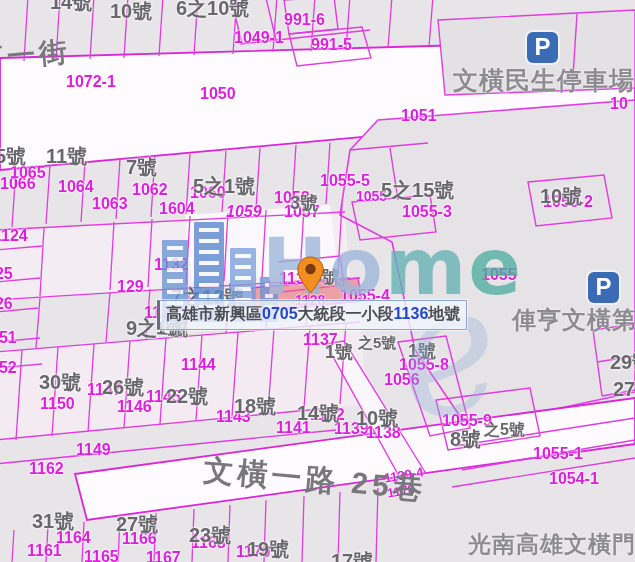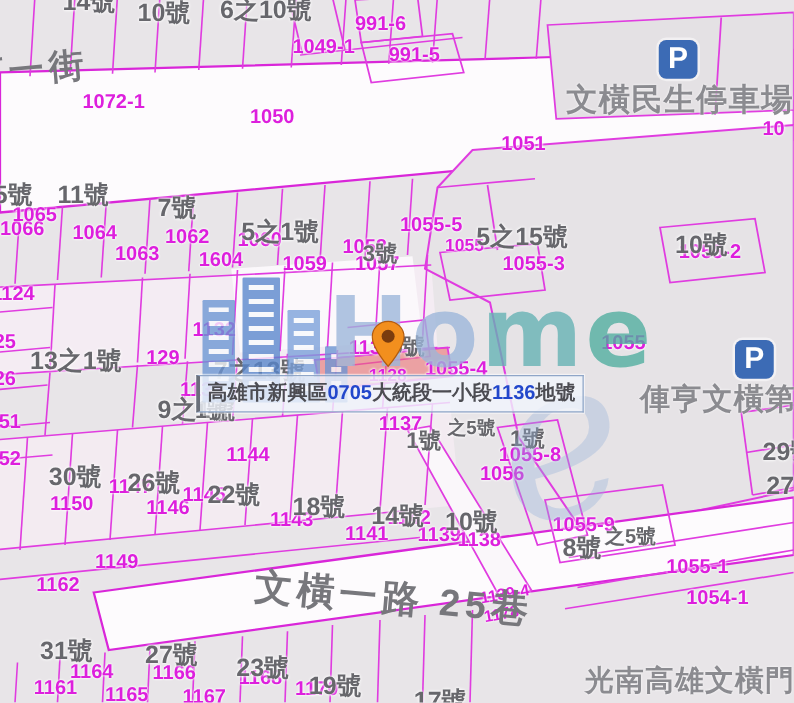--- a/index.html
+++ b/index.html
@@ -176,21 +176,21 @@
     <span class="lbl lbl-parcel" style="left: 200px; top: 86px;">1050</span>
     <span class="lbl lbl-parcel" style="left: 401px; top: 108px;">1051</span>
     <span class="lbl lbl-parcel" style="left: 610px; top: 96px;">10</span>
     <span class="lbl lbl-parcel" style="left: 0px; top: 176px;">1066</span>
     <span class="lbl lbl-parcel" style="left: 10px; top: 165px;">1065</span>
     <span class="lbl lbl-parcel" style="left: 58px; top: 179px;">1064</span>
     <span class="lbl lbl-parcel" style="left: 92px; top: 196px;">1063</span>
     <span class="lbl lbl-parcel" style="left: 132px; top: 182px;">1062</span>
     <span class="lbl lbl-parcel" style="left: 159px; top: 201px;">1604</span>
     <span class="lbl lbl-parcel" style="left: 190px; top: 185px;">1060</span>
-    <span class="lbl lbl-parcel" style="left: 226px; top: 204px;">1059</span>
+    <span class="lbl lbl-parcel" style="left: 226px; top: 204px; font-style: italic;">1059</span>
     <span class="lbl lbl-parcel" style="left: 274px; top: 190px;">1058</span>
     <span class="lbl lbl-parcel" style="left: 284px; top: 204px;">1057</span>
     <span class="lbl lbl-parcel" style="left: 320px; top: 173px;">1055-5</span>
     <span class="lbl lbl-parcel" style="left: 356px; top: 189px; font-size: 14px;">1055</span>
     <span class="lbl lbl-parcel" style="left: 402px; top: 204px;">1055-3</span>
     <span class="lbl lbl-parcel" style="left: 543px; top: 194px;">1055-2</span>
     <span class="lbl lbl-parcel" style="left: 481px; top: 267px;">1055</span>
     <span class="lbl lbl-parcel" style="left: 340px; top: 288px;">1055-4</span>
     <span class="lbl lbl-parcel" style="left: -7px; top: 228px;">1124</span>
     <span class="lbl lbl-parcel" style="left: -22px; top: 266px;">1125</span>
@@ -234,21 +234,20 @@
     <span class="lbl lbl-house" style="left: 50px; top: -8px;">14號</span>
     <span class="lbl lbl-house" style="left: 110px; top: 1px;">10號</span>
     <span class="lbl lbl-house" style="left: 176px; top: -2px;">6之10號</span>
     <span class="lbl lbl-house" style="left: -5px; top: 146px;">5號</span>
     <span class="lbl lbl-house" style="left: 46px; top: 146px;">11號</span>
     <span class="lbl lbl-house" style="left: 126px; top: 157px;">7號</span>
     <span class="lbl lbl-house" style="left: 193px; top: 176px;">5之1號</span>
     <span class="lbl lbl-house" style="left: 381px; top: 180px;">5之15號</span>
     <span class="lbl lbl-house" style="left: 290px; top: 194px; font-size: 18px;">3號</span>
     <span class="lbl lbl-house" style="left: 540px; top: 186px;">10號</span>
-    <span class="lbl lbl-house" style="left: 24px; top: 279px;">13之1號</span>
     <span class="lbl lbl-house" style="left: 171px; top: 287px;">7之13號</span>
     <span class="lbl lbl-house" style="left: 126px; top: 318px;">9之1號</span>
     <span class="lbl lbl-house" style="left: 156px; top: 320px; font-size: 17px;">1號</span>
     <span class="lbl lbl-house" style="left: 312px; top: 268px; font-size: 18px;">5號</span>
     <span class="lbl lbl-house" style="left: 325px; top: 343px; font-size: 18px;">1號</span>
     <span class="lbl lbl-house" style="left: 358px; top: 335px; font-size: 15px;">之5號</span>
     <span class="lbl lbl-house" style="left: 408px; top: 342px; font-size: 18px;">1號</span>
     <span class="lbl lbl-house" style="left: 39px; top: 372px;">30號</span>
     <span class="lbl lbl-house" style="left: 102px; top: 377px;">26號</span>
     <span class="lbl lbl-house" style="left: 166px; top: 386px;">22號</span>

